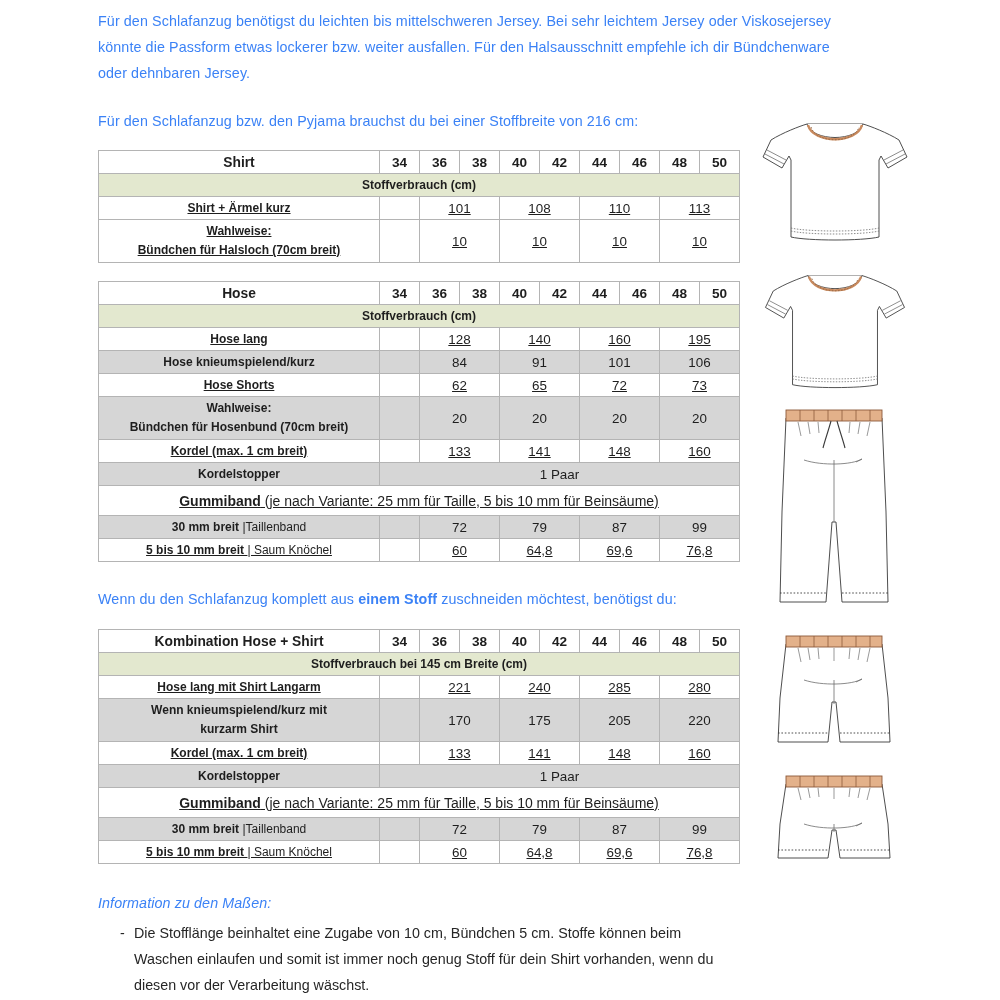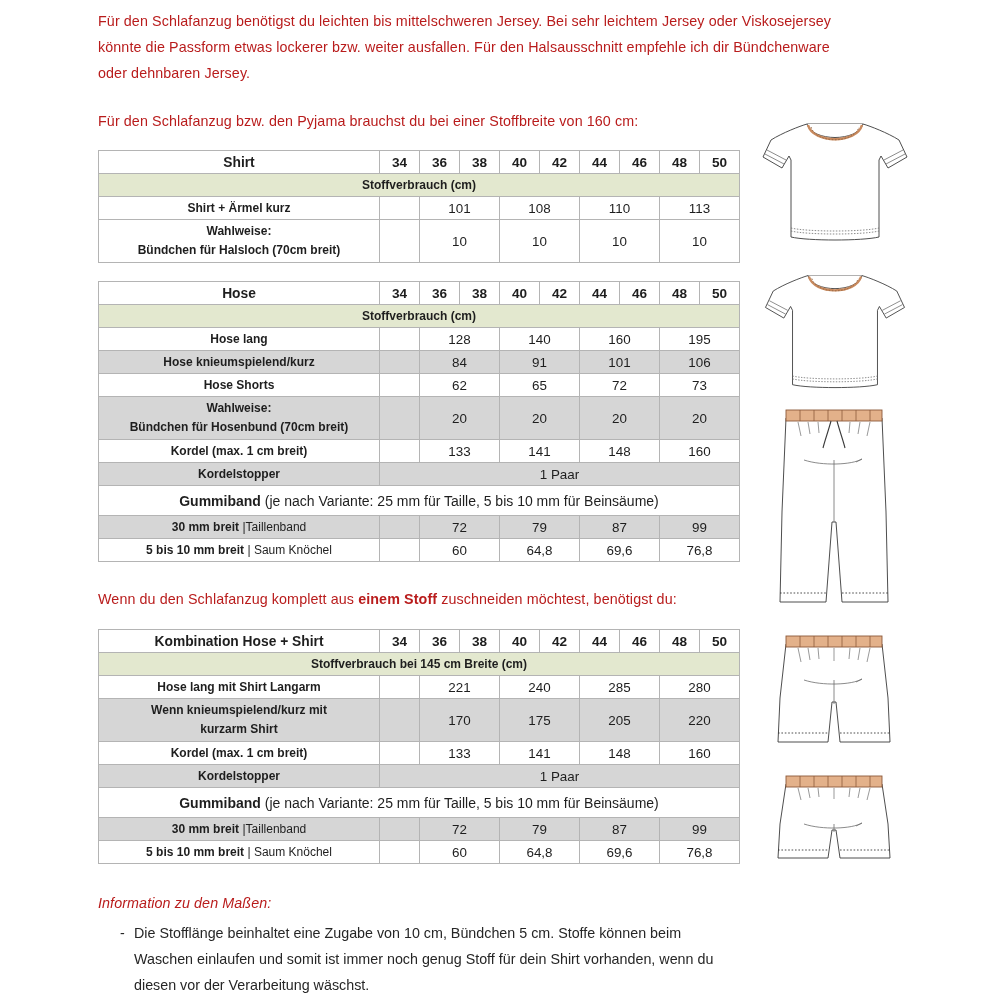--- a/index.html
+++ b/index.html
@@ -14,21 +14,21 @@
   }
   .page { position:relative; width:1000px; height:1000px; }
 
   .col-left { position:absolute; left:98px; top:0; width:645px; }
   .col-right { position:absolute; left:752px; top:0; width:180px; }
 
   p.para {
     font-size:14.3px;
     line-height:26px;
     margin:0;
-    color:#b91c1c;
+    color:#3b82f6;
     letter-spacing:.1px;
   }
   .para.wide { width:740px; }
   .para b { font-weight:bold; }
   .para.italic { font-style:italic;margin-top:12px; }
   .spacer-16 { height:16px; }
   .spacer-22 { height:22px; }
 
   table.sz {
     border-collapse:collapse;
@@ -58,21 +58,21 @@
     font-size:13.8px;
   }
   td.sizehdr {
     background:#e3e8cf;
     font-weight:bold;
     font-size:13.6px;
     width:36px;
   }
   tr.green td { background:#e3e8cf; }
   tr.grey td { background:#d6d6d6; }
-  tr.white td { background:#ffffff; }
+  tr.white td { background:#ffffff;text-decoration:underline; }
   td.g { background:#e3e8cf !important; }
   td.gr { background:#d6d6d6 !important; }
   td.wh { background:#ffffff !important; }
   td.tall { height:44px; }
   td.twoline { line-height:19px; padding-top:3px; padding-bottom:3px; }
   td.leftval { text-align:left; padding-left:9px; font-weight:normal; }
   .reg { font-weight:normal; }
   td.fullrow {
     text-align:left; padding-left:7px; font-weight:normal;
     font-size:14px;
@@ -94,21 +94,21 @@
 <div class="page">
 
   <div class="col-left">
 
     <div style="height:8px"></div>
 
     <p class="para wide">Für den Schlafanzug benötigst du leichten bis mittelschweren Jersey. Bei sehr leichtem Jersey oder Viskosejersey könnte die Passform etwas lockerer bzw. weiter ausfallen. Für den Halsausschnitt empfehle ich dir Bündchenware oder dehnbaren Jersey.</p>
 
     <div class="spacer-22"></div>
 
-    <p class="para wide">Für den Schlafanzug bzw. den Pyjama brauchst du bei einer Stoffbreite von 160 cm:</p>
+    <p class="para wide">Für den Schlafanzug bzw. den Pyjama brauchst du bei einer Stoffbreite von 216 cm:</p>
 
     <div class="spacer-16"></div>
 
     <table class="sz">
       <colgroup>
         <col style="width:281px">
         <col style="width:40px">
           <col style="width:40px">
           <col style="width:40px">
         <col style="width:40px">

